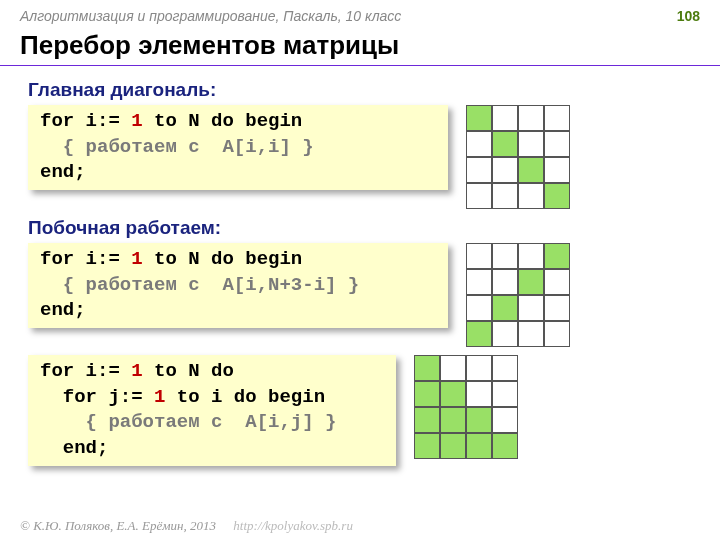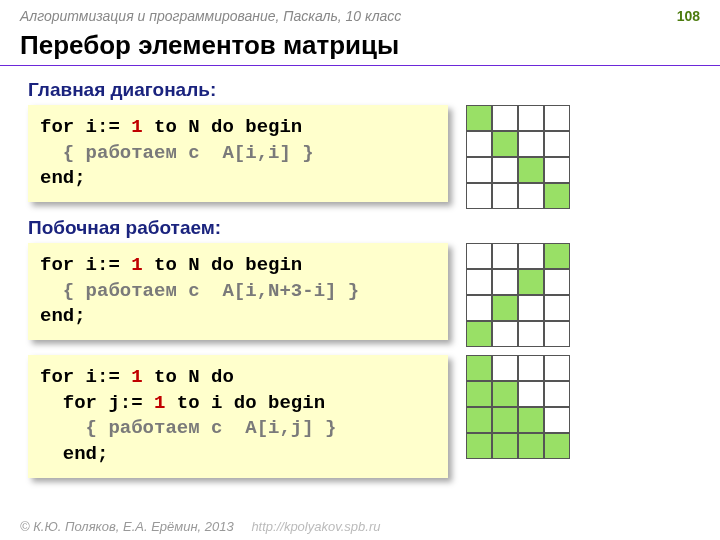--- a/index.html
+++ b/index.html
@@ -24,32 +24,32 @@
   .section-label {
     color: #1a237e; font-size: 19px; font-weight: bold;
     margin-top: 5px; margin-bottom: 4px;
   }
   .row { display: flex; align-items: flex-start; gap: 18px; margin-bottom: 8px; }
   .code-box {
     background: #ffffcc;
     box-shadow: 4px 4px 6px rgba(0,0,0,0.35);
     font-family: "Courier New", monospace;
     font-size: 19px; font-weight: bold;
-    padding: 10px 12px;
+    padding: 4px 12px;
     line-height: 1.35;
     white-space: pre;
   }
   .num { color: #c00000; }
   .comment { color: #7a7a7a; }
   .matrix { display: grid; grid-template-columns: repeat(4, 26px); grid-template-rows: repeat(4, 26px); }
   .cell { border: 1px solid #555; background: #fff; }
   .fill { background: #99e066; }
   .footer {
     position: absolute; bottom: 6px; left: 20px;
-    font-size: 13px; color: #999; font-style: italic;
+    font-size: 13px; color: #999; font-style: italic; font-family: Liberation Serif, serif;
   }
   .footer .url { color: #bbb; margin-left: 14px; }
 </style>
 </head>
 <body>
 
 <div class="page-header">
   <span>Алгоритмизация и программирование, Паскаль, 10 класс</span>
   <span class="page-number">108</span>
 </div>
@@ -102,21 +102,21 @@
         <div class="cell"></div>
         <div class="cell"></div>
         <div class="cell fill"></div>
         <div class="cell"></div>
         <div class="cell"></div>
         <div class="cell"></div>
       </div>
   </div>
 
   <div class="row">
-    <div class="code-box" style="width: 420px;"><span>for i:= </span><span class="num">1</span><span> to N do</span>
+    <div class="code-box" style="width: 368px;"><span>for i:= </span><span class="num">1</span><span> to N do</span>
 <span>  for j:= </span><span class="num">1</span><span> to i do begin</span>
 <span class="comment">    { работаем с  A[i,j] }</span>
 <span>  end;</span></div>
     <div class="matrix">
         <div class="cell fill"></div>
         <div class="cell"></div>
         <div class="cell"></div>
         <div class="cell"></div>
         <div class="cell fill"></div>
         <div class="cell fill"></div>

